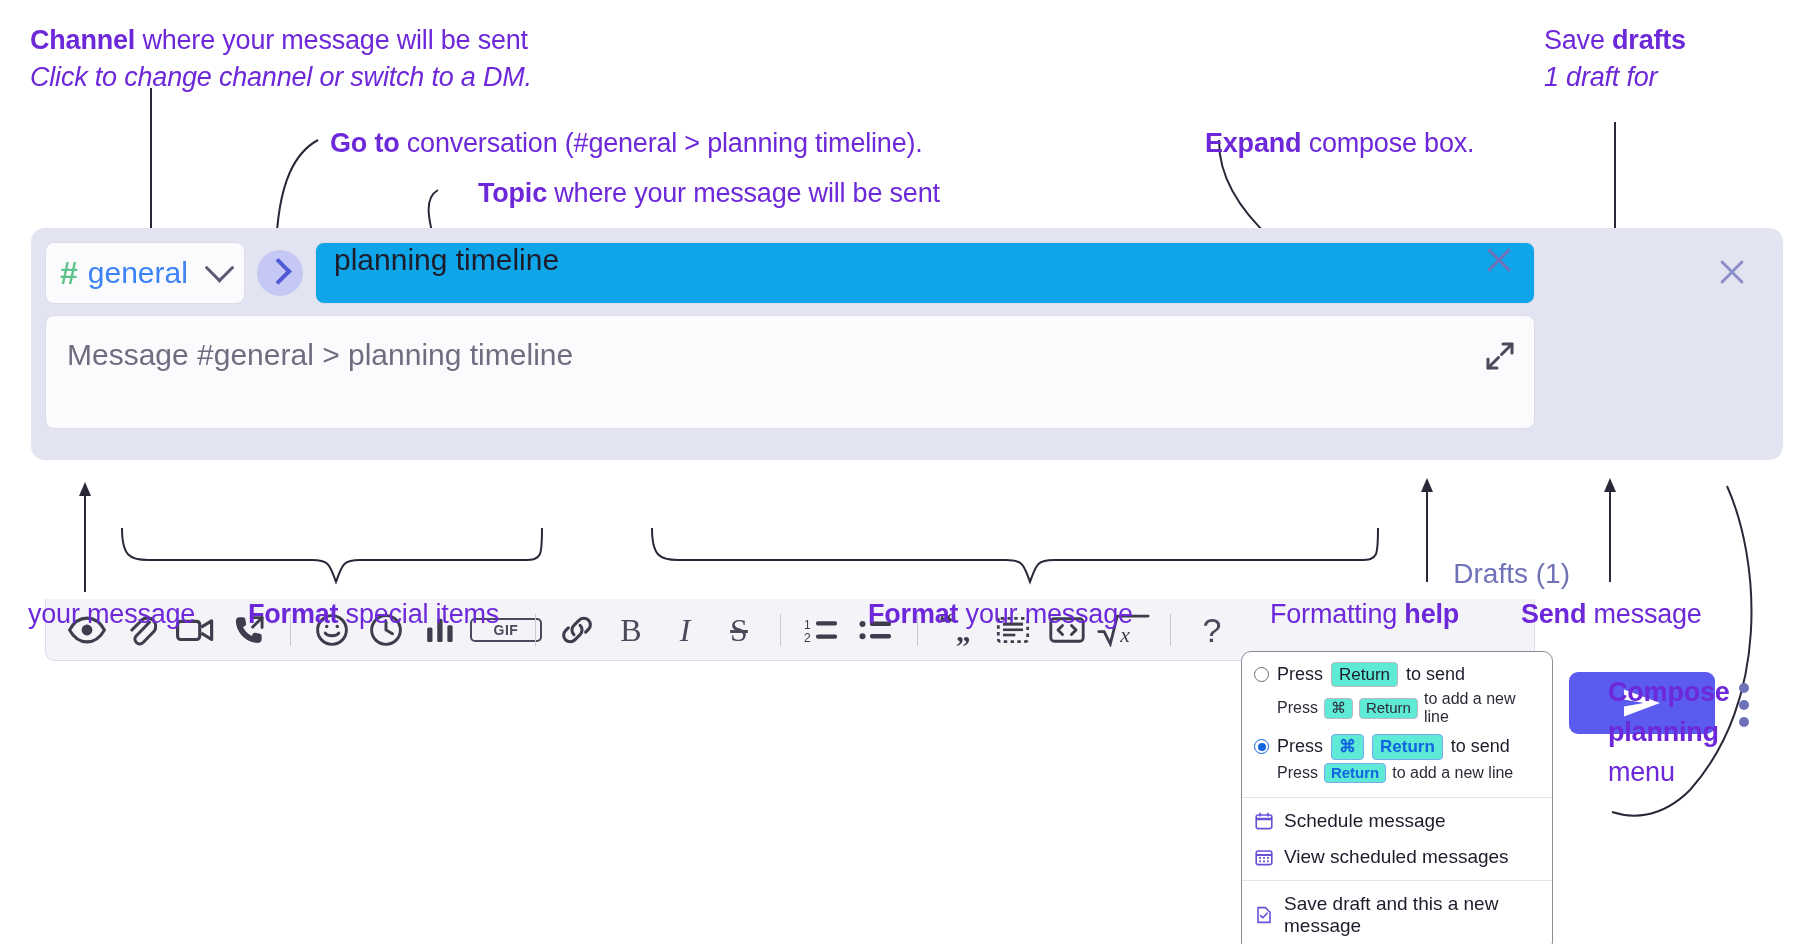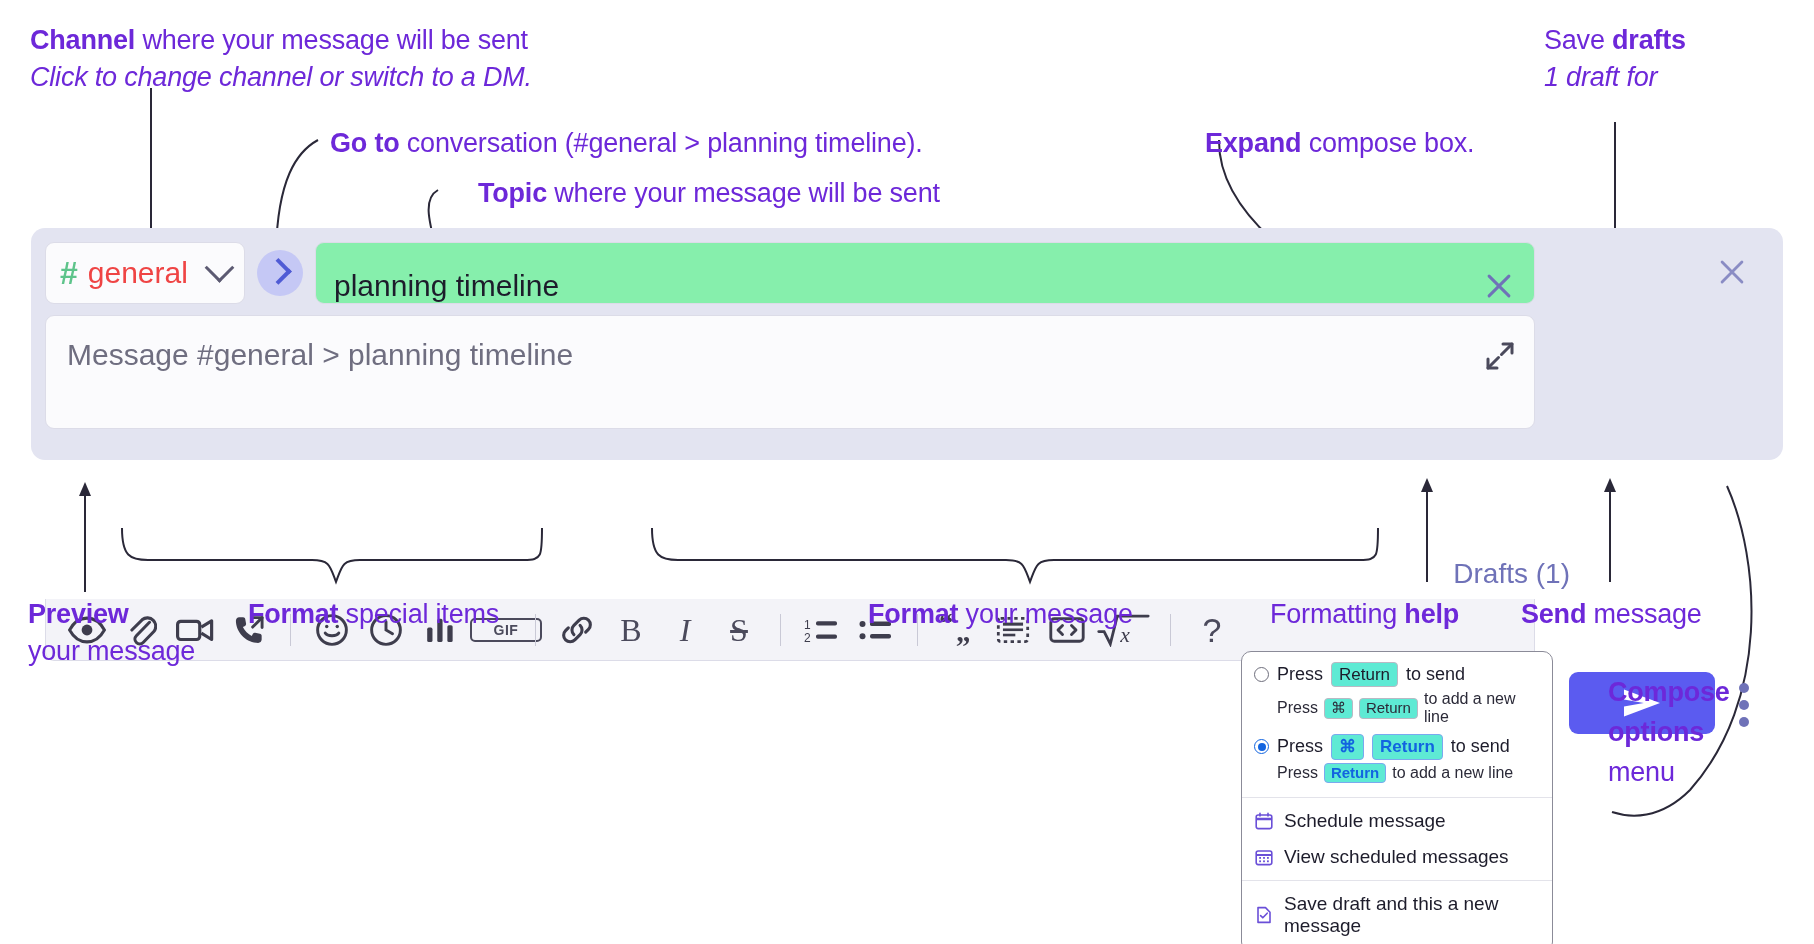--- a/index.html
+++ b/index.html
@@ -22,32 +22,32 @@
   #compose-inner{
     position:absolute;left:14px;top:14px;width:1490px;
   }
   .row-top{display:flex;align-items:center;gap:12px;}
   #channel-select{
     width:200px;height:62px;background:#fbfbfd;border:1px solid #dcdce8;
     border-radius:9px;display:flex;align-items:center;gap:10px;
     padding:0 14px;box-sizing:border-box;
   }
   .hash{color:#5ec48b;font-size:32px;font-weight:700;line-height:1;}
-  #channel-name{font-size:30px;color:#ef4444;flex:1;}
+  #channel-name{font-size:30px;color:#3b82f6;flex:1;}
   .chev{width:18px;height:18px;border-right:3px solid #5c5a72;border-bottom:3px solid #5c5a72;
     transform:rotate(45deg) translate(-4px,-4px);}
   #goto-btn{
     width:46px;height:46px;border-radius:50%;background:#c5c8f5;
     display:flex;align-items:center;justify-content:center;flex:0 0 auto;
   }
   .goto-chev{width:15px;height:15px;border-right:4px solid #4f5bd5;border-top:4px solid #4f5bd5;
     transform:rotate(45deg) translateX(-3px);}
   #topic-field{
-    flex:1;height:62px;background:#86efac;border:1px solid #dcdce8;border-radius:9px;
-    display:flex;align-items:flex-end;padding:0 18px;box-sizing:border-box;
+    flex:1;height:62px;background:#0ea5e9;border:1px solid #dcdce8;border-radius:9px;
+    display:flex;align-items:flex-start;padding:0 18px;box-sizing:border-box;
   }
   #topic-value{font-size:30px;color:#1d1c2b;flex:1;}
   #message-area{
     margin-top:11px;background:#fbfbfd;border:1px solid #dcdce8;border-radius:9px;
     height:114px;position:relative;box-sizing:border-box;
   }
   #message-placeholder{
     position:absolute;left:21px;top:22px;font-size:30px;color:#6f6e80;
   }
   #expand-btn{position:absolute;right:16px;top:22px;width:36px;height:36px;}
@@ -322,21 +322,20 @@
   </div>
 
   <div id="kebab">
     <span class="dot"></span>
     <span class="dot"></span>
     <span class="dot"></span>
   </div>
 </div>
 
 <div class="abs ann" style="left:28px;top:596px;width:220px;">
-  <div><b>Preview</b></div>
   <div><span>your message</span></div>
 </div>
 
 <div class="abs ann" style="left:248px;top:596px;width:400px;">
   <b>Format</b><span> special items</span>
 </div>
 
 <div class="abs ann" style="left:868px;top:596px;width:400px;">
   <b>Format</b><span> your message</span>
 </div>
@@ -344,21 +343,21 @@
 <div class="abs ann" style="left:1270px;top:596px;width:320px;">
   <span>Formatting </span><b>help</b>
 </div>
 
 <div class="abs ann" style="left:1521px;top:596px;width:300px;">
   <b>Send</b><span> message</span>
 </div>
 
 <div class="abs ann" style="left:1608px;top:672px;width:220px;line-height:40px;">
   <div><b>Compose</b></div>
-  <div><b>options</b></div>
+  <div><b>planning</b></div>
   <div><span>menu</span></div>
 </div>
 
 <div class="abs" id="options-menu">
   <div class="opt-sec">
 
     <div class="opt-row">
       <span class="radio"></span>
       <span>Press</span>
       <span class="key">Return</span>

